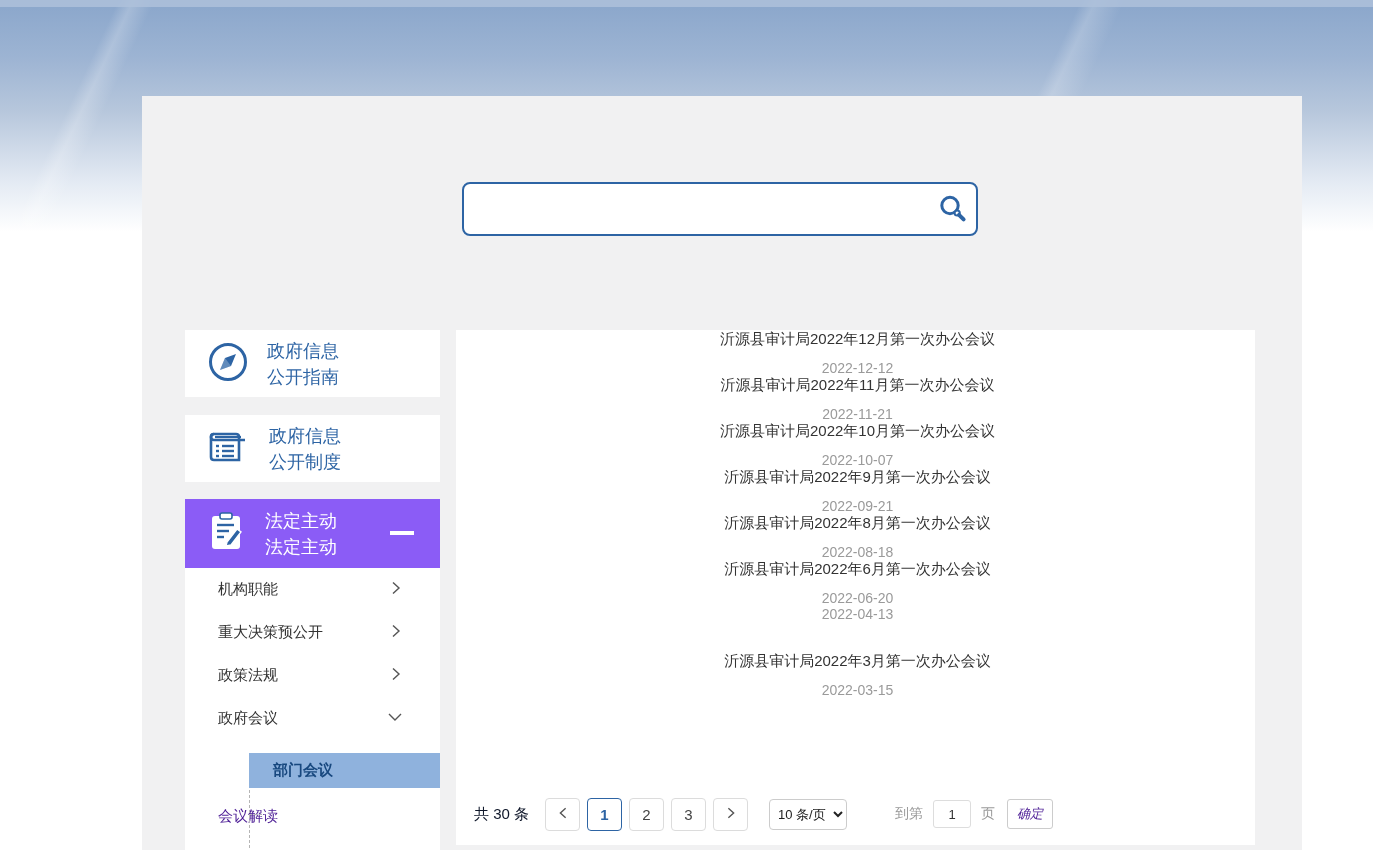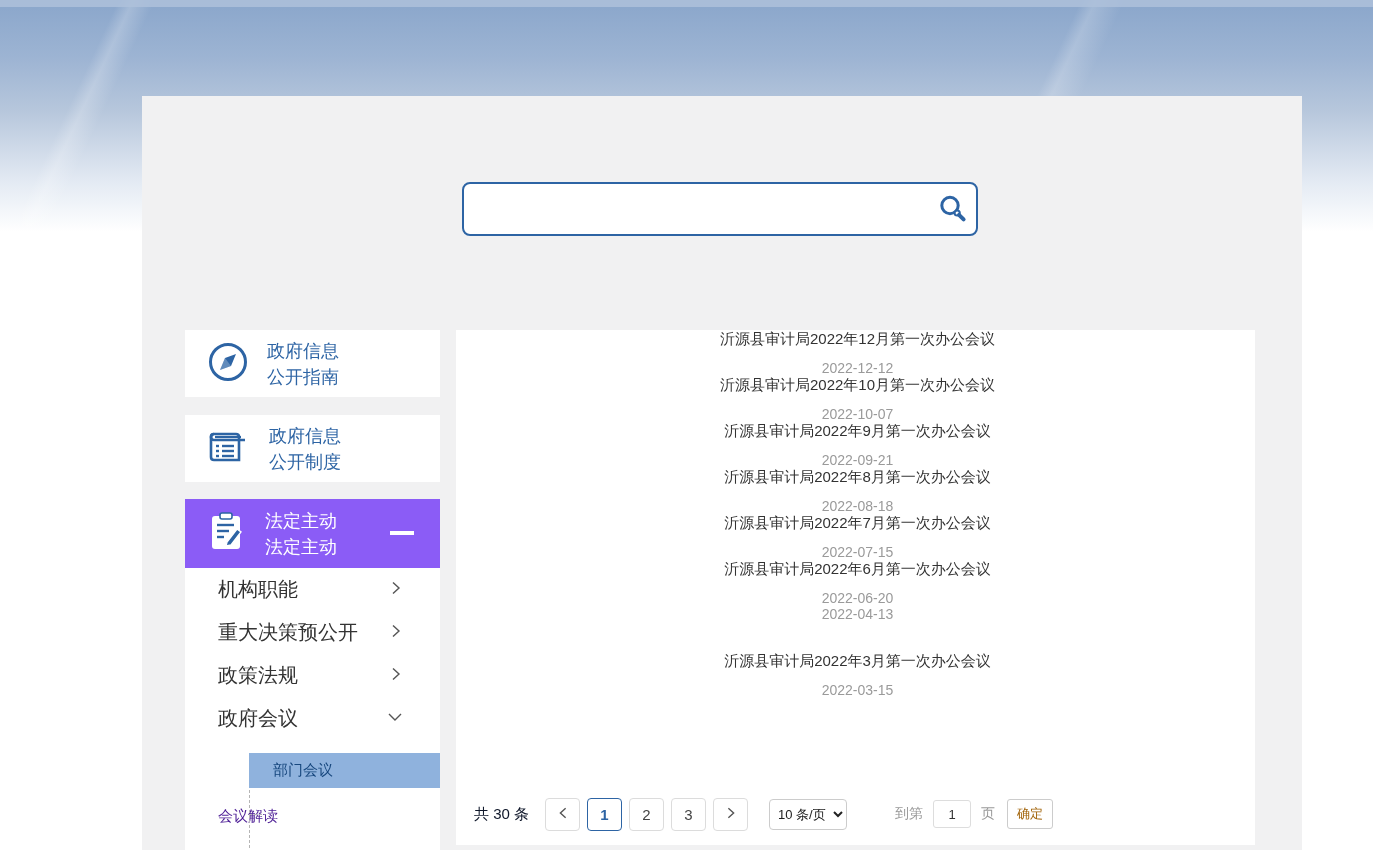--- a/index.html
+++ b/index.html
@@ -28,24 +28,24 @@
   .sidebar{position:absolute;left:43px;top:234px;width:255px;text-align:center;}
   .side-box{height:67px;background:#ffffff;display:flex;align-items:center;padding-left:22px;box-sizing:border-box;}
   .side-box .txt{margin-left:18px;color:#2d64a4;font-size:18px;line-height:26px;font-weight:500;}
   .gap18{margin-bottom:18px;} .gap17{margin-bottom:17px;}
   .side-box.header{height:69px;background:#8b5cf6;position:relative;}
   .side-box.header .txt{color:#ffffff;font-weight:500;}
   .collapse-glyph{position:absolute;right:26px;top:32px;width:24px;height:4px;background:#ffffff;}
 
   .submenu{background:#ffffff;height:282px;position:relative;box-sizing:border-box;}
   .menu-item{height:43px;display:flex;align-items:center;justify-content:space-between;
-    padding:0 36px 0 33px;font-size:20px;color:#333;cursor:pointer;}
+    padding:0 36px 0 33px;font-size:15px;color:#333;cursor:pointer;}
   .chev{flex:0 0 auto;}
   .active-item{margin:13px 0 0 64px;height:35px;background:#8fb2dd;display:flex;align-items:center;
-    padding-left:24px;font-size:15px;font-weight:normal;color:#17477e;cursor:pointer;}
+    padding-left:24px;font-size:15px;font-weight:bold;color:#17477e;cursor:pointer;}
   .sub-item2{margin-top:8px;height:40px;display:flex;align-items:center;padding-left:33px;font-size:15px;color:#4c1d95;cursor:pointer;}
   .tree-v{position:absolute;left:64px;top:222px;height:58px;border-left:1px dashed #b5b5b5;}
   .tree-h{position:absolute;left:64px;top:246px;width:13px;border-top:1px dashed #b5b5b5;}
 
   
   .listpanel{position:absolute;left:314px;top:234px;width:799px;height:515px;background:#ffffff;box-sizing:border-box;}
   .rows{list-style:none;margin:0;padding:0;}
   .row{height:46px;display:flex;align-items:center;justify-content:space-between;padding:0 14px 0 18px;flex-direction:column;}
   .row .title{font-size:15px;color:#333;cursor:pointer;text-decoration:none;}
   .row .date{font-size:14px;color:#9a9a9a;}
@@ -53,21 +53,21 @@
   
   .pager{position:absolute;left:0;right:0;bottom:6px;height:50px;display:flex;align-items:center;padding:0 14px 0 18px;}
   .total{font-size:15px;color:#0f172a;margin-right:16px;}
   .pbtn{min-width:35px;height:33px;border:1px solid #dcdcdc;border-radius:4px;background:#fff;margin-right:7px;
     display:inline-flex;align-items:center;justify-content:center;font-size:15px;color:#444;cursor:pointer;box-sizing:border-box;}
   .pbtn.active{border-color:#2d64a4;color:#2d64a4;font-weight:bold;}
   .psize{height:31px;margin-left:14px;border:1px solid #ccc;border-radius:4px;background:#fff;font-size:13px;color:#222;padding:0 4px;}
   .goto{margin-left:48px;display:flex;align-items:center;font-size:14px;color:#999;}
   .goto input{width:38px;height:28px;border:1px solid #ddd;border-radius:3px;text-align:center;font-size:13px;color:#333;margin:0 10px;box-sizing:border-box;}
   .goto .pagezi{margin-right:12px;}
-  .confirm{height:30px;min-width:46px;border:1px solid #ccc;border-radius:3px;background:#fff;font-size:13px;color:#a16207;cursor:pointer;}
+  .confirm{height:30px;min-width:46px;border:1px solid #ccc;border-radius:3px;background:#fff;font-size:13px;color:#4c1d95;cursor:pointer;font-style:italic;}
 </style>
 </head>
 <body>
 
 <div class="stage">
   <div class="banner-bg"></div>
   <div class="banner-topline"></div>
 
   <div class="panel">
 
@@ -181,34 +181,34 @@
       </div>
     </div>
 
     <div class="listpanel">
       <ul class="rows">
         <li class="row">
           <a class="title">沂源县审计局2022年12月第一次办公会议</a>
           <span class="date">2022-12-12</span>
         </li>
         <li class="row">
+          <a class="title">沂源县审计局2022年11月第一次办公会议</a>
+          <span class="date">2022-11-21</span>
+        </li>
+        <li class="row">
           <a class="title">沂源县审计局2022年10月第一次办公会议</a>
           <span class="date">2022-10-07</span>
         </li>
         <li class="row">
           <a class="title">沂源县审计局2022年9月第一次办公会议</a>
           <span class="date">2022-09-21</span>
         </li>
         <li class="row">
           <a class="title">沂源县审计局2022年8月第一次办公会议</a>
           <span class="date">2022-08-18</span>
-        </li>
-        <li class="row">
-          <a class="title">沂源县审计局2022年7月第一次办公会议</a>
-          <span class="date">2022-07-15</span>
         </li>
         <li class="row">
           <a class="title">沂源县审计局2022年6月第一次办公会议</a>
           <span class="date">2022-06-20</span>
         </li>
         <li class="row">
           <span class="date">2022-04-13</span>
         </li>
         <li class="row">
           <a class="title">沂源县审计局2022年3月第一次办公会议</a>

